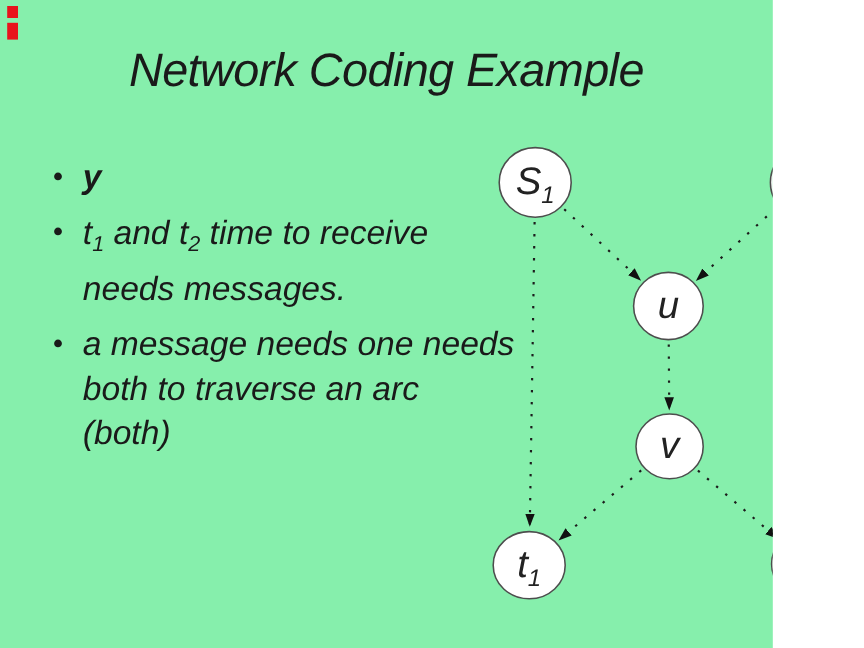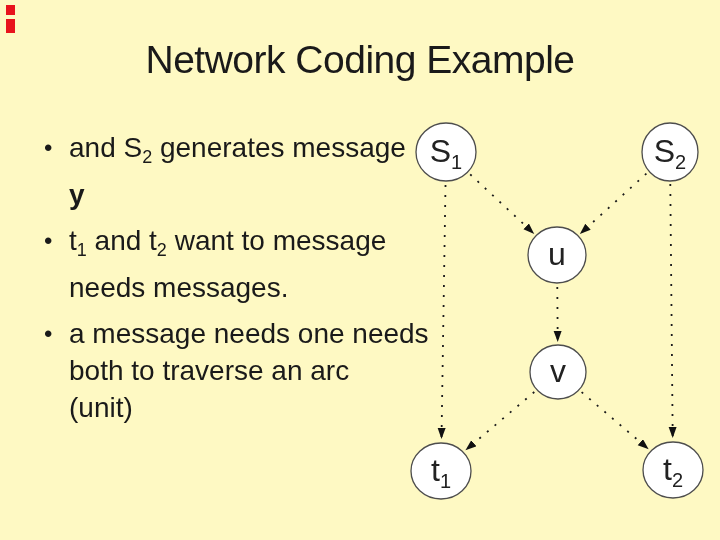--- a/index.html
+++ b/index.html
@@ -1,23 +1,24 @@
 <!DOCTYPE html>
 <html><head>
 <meta charset="utf-8">
 <style>
   html, body { margin: 0; padding: 0; background: #ffffff; }
   .slide {
     position: relative;
-    width: 720px;
+    width: 644px;
     height: 540px;
-    background: #fef9c3;
+    background: #86efac;
     overflow: hidden;
     font-family: "Liberation Sans", sans-serif;
     color: #1a1a1a;
+    font-style: italic;
   }
   .red-mark { position: absolute; }
   .title {
     position: absolute;
     left: 0; right: 0; top: 38px;
     text-align: center;
     font-size: 39px;
     letter-spacing: -0.5px;
     color: #1a1a1a;
     white-space: nowrap;
@@ -58,37 +59,36 @@
       <div class="red-mark" style="left: 6px; top: 5px; width: 9px; height: 10px; background: rgb(232, 19, 28);"></div>
       <div class="red-mark" style="left: 6px; top: 19px; width: 9px; height: 14px; background: rgb(232, 19, 28);"></div>
     </div>
 
   <div class="title">Network Coding Example</div>
 
   <div class="bullets">
       <div class="bullet-item">
         <span class="bullet-marker">•</span>
         <div class="bullet-text">
-          <div class="bline"><span>and S</span><span class="seg-sub">2</span><span> generates message</span></div>
           <div class="bline"><span class="seg-b">y</span></div>
         </div>
       </div>
       <div class="bullet-item">
         <span class="bullet-marker">•</span>
         <div class="bullet-text">
-          <div class="bline"><span>t</span><span class="seg-sub">1</span><span> and t</span><span class="seg-sub">2</span><span> want to message</span></div>
+          <div class="bline"><span>t</span><span class="seg-sub">1</span><span> and t</span><span class="seg-sub">2</span><span> time to receive</span></div>
           <div class="bline"><span>needs messages.</span></div>
         </div>
       </div>
       <div class="bullet-item">
         <span class="bullet-marker">•</span>
         <div class="bullet-text">
           <div class="bline"><span>a message needs one needs</span></div>
           <div class="bline"><span>both to traverse an arc</span></div>
-          <div class="bline"><span>(unit)</span></div>
+          <div class="bline"><span>(both)</span></div>
         </div>
       </div>
     </div>
 
   <svg class="diagram" width="720" height="540" viewBox="0 0 720 540">
     <defs>
       <marker id="arrowhead" markerWidth="13" markerHeight="10" refX="10" refY="4" orient="auto" markerUnits="userSpaceOnUse">
         <path d="M0,0 L11,4 L0,8 Z" fill="#111111"></path>
       </marker>
     </defs>

